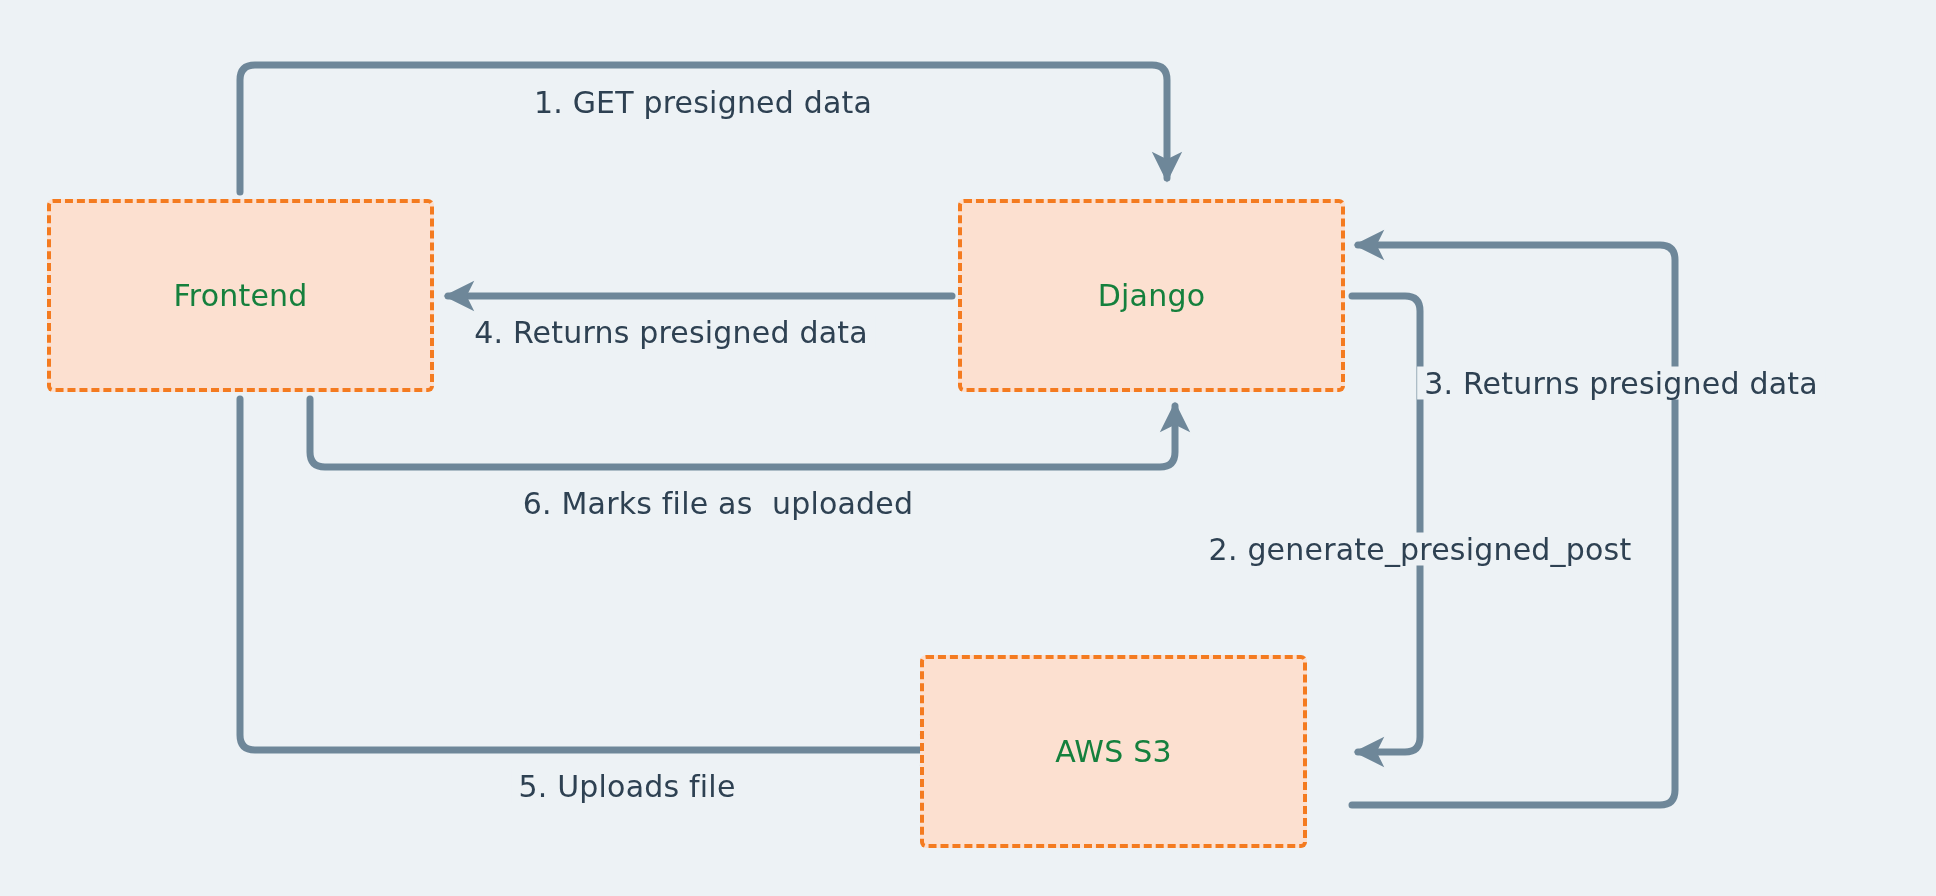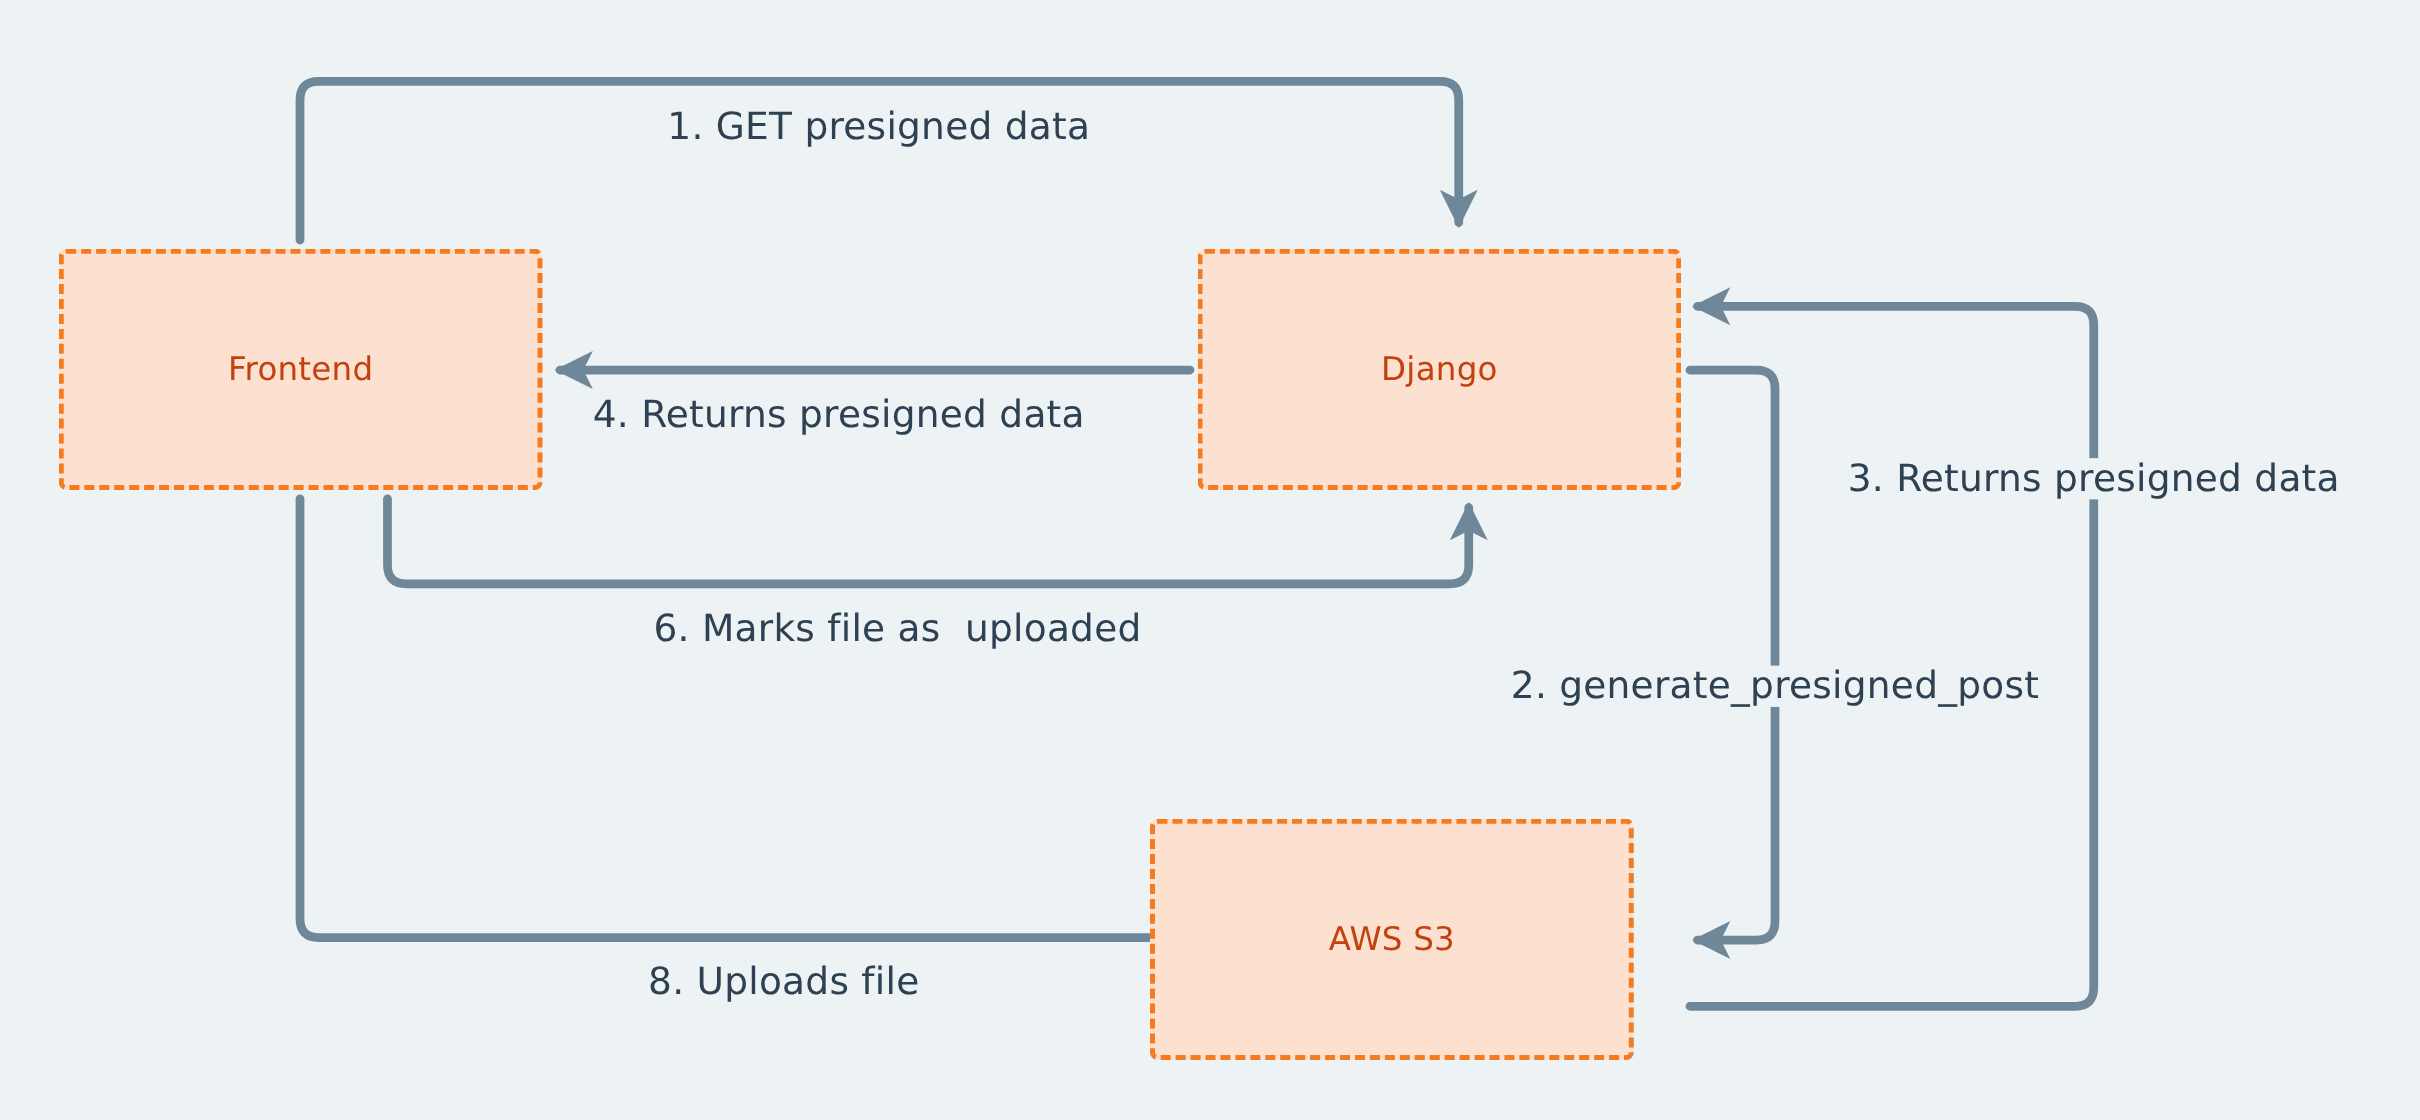--- a/index.html
+++ b/index.html
@@ -13,22 +13,22 @@
   svg#wires{position:absolute;left:0;top:0;width:1936px;height:896px;}
   .node{
     position:absolute;
     background:#fce0d0;
     border:4px dashed #f47b20;
     border-radius:6px;
     display:flex;align-items:center;justify-content:center;
     box-sizing:border-box;
   }
   .node-label{
-    font-size:26px;
-    color:#c2410c;
+    font-size:30px;
+    color:#15803d;
     letter-spacing:0.2px;
     white-space:pre;
   }
   .edge-label{
     position:absolute;
     background:#edf2f5;
     color:#2e4152;
     font-size:30px;
     letter-spacing:0.2px;
     white-space:pre;
@@ -75,21 +75,21 @@
   </div>
 
   <div class="node" style="left:920px;top:655px;width:387px;height:193px;">
     <span class="node-label">AWS S3</span>
   </div>
 
   <div class="edge-label" style="left:703px;top:66px;">1. GET presigned data</div>
 
   <div class="edge-label" style="left:1420px;top:513px;">2. generate_presigned_post</div>
 
-  <div class="edge-label" style="left:1675px;top:347px;">3. Returns presigned data</div>
+  <div class="edge-label" style="left:1621px;top:347px;">3. Returns presigned data</div>
 
   <div class="edge-label" style="left:671px;top:296px;">4. Returns presigned data</div>
 
-  <div class="edge-label" style="left:627px;top:750px;">8. Uploads file</div>
+  <div class="edge-label" style="left:627px;top:750px;">5. Uploads file</div>
 
   <div class="edge-label" style="left:718px;top:467px;text-align:center;">6. Marks file as  uploaded</div>
 
 </div>
 
 </body></html>

